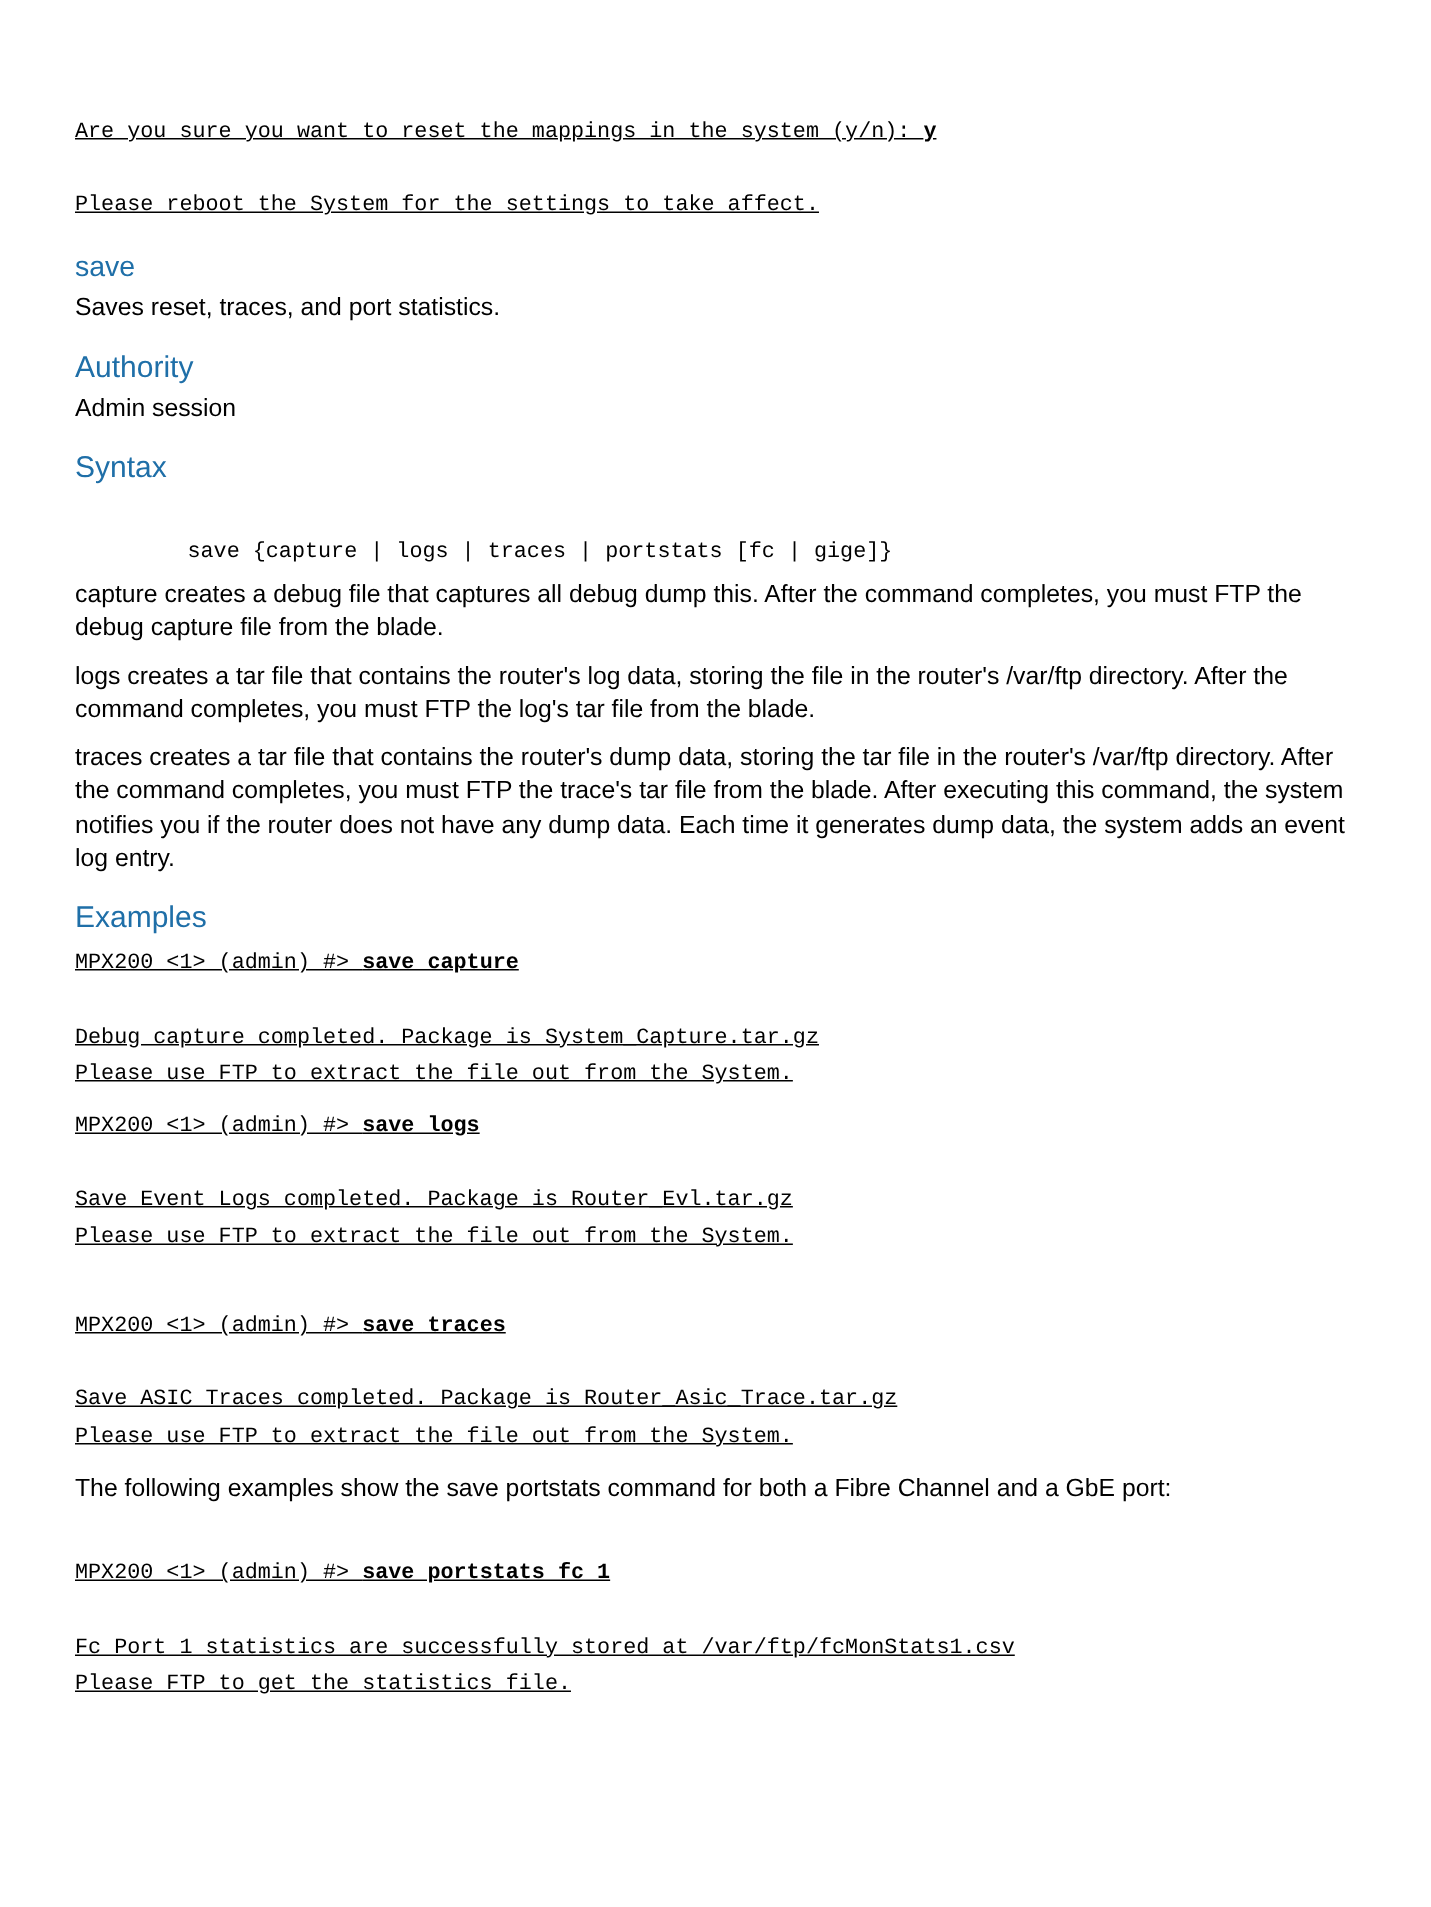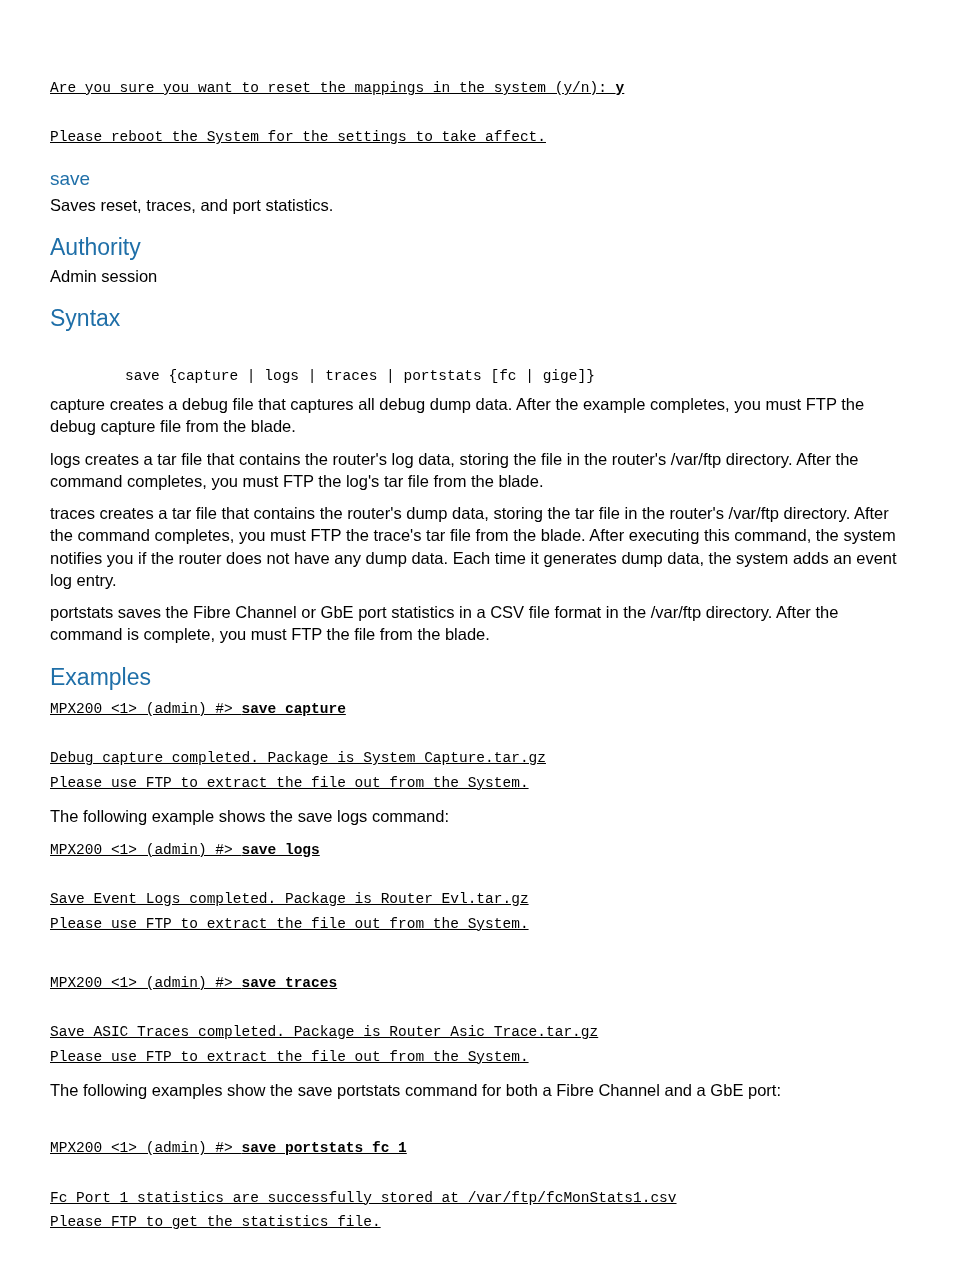--- a/index.html
+++ b/index.html
@@ -30,21 +30,21 @@
   .bold { font-weight: bold; }
   .h-save {
     color: #1f6fa8;
     font-size: 19px;
     font-weight: normal;
     margin: 18px 0 4px 0;
     font-family: Arial, sans-serif;
   }
   .h-sub {
     color: #1f6fa8;
-    font-size: 23px;
+    font-size: 20px;
     font-weight: normal;
     margin: 18px 0 2px 0;
     font-family: Arial, sans-serif;
   }
   .body-text {
     font-size: 16.5px;
     line-height: 1.35;
     margin: 4px 0 10px 0;
   }
   .pre-block { margin: 6px 0 10px 0; text-decoration: underline; }
@@ -61,36 +61,34 @@
   <div class="h-save">save</div>
   <div class="body-text indent">Saves reset, traces, and port statistics.</div>
 
   <div class="h-sub indent">Authority</div>
   <div class="body-text indent">Admin session</div>
 
   <div class="h-sub indent">Syntax</div>
   <div class="mono indent">save {capture | logs | traces | portstats [fc | gige]}</div>
 
 
-  <div class="body-text indent"><span class="mono-inline">capture</span><span> creates a debug file that captures all debug dump data. After the example completes, you must FTP the debug capture file from the blade.</span></div>
+  <div class="body-text indent"><span class="mono-inline">capture</span><span> creates a debug file that captures all debug dump this. After the command completes, you must FTP the debug capture file from the blade.</span></div>
 
   <div class="body-text indent"><span class="mono-inline">logs</span><span> creates a tar file that contains the router's log data, storing the file in the router's </span><span class="mono-inline">/var/ftp</span><span> directory. After the command completes, you must FTP the log's tar file from the blade.</span></div>
 
   <div class="body-text indent"><span class="mono-inline">traces</span><span> creates a tar file that contains the router's dump data, storing the tar file in the router's </span><span class="mono-inline">/var/ftp</span><span> directory. After the command completes, you must FTP the trace's tar file from the blade. After executing this command, the system notifies you if the router does not have any dump data. Each time it generates dump data, the system adds an event log entry.</span></div>
 
-  <div class="body-text indent"><span class="mono-inline">portstats</span><span> saves the Fibre Channel or GbE port statistics in a CSV file format in the </span><span class="mono-inline">/var/ftp</span><span> directory. After the command is complete, you must FTP the file from the blade.</span></div>
 
   <div class="h-sub indent">Examples</div>
 
   <div class="mono indent pre-block"><span>MPX200 &lt;1&gt; (admin) #&gt; </span><span class="bold">save capture</span>
 
 <span>Debug capture completed. Package is System_Capture.tar.gz
 Please use FTP to extract the file out from the System.</span></div>
 
-  <div class="body-text indent"><span>The following example shows the </span><span class="mono-inline">save logs</span><span> command:</span></div>
 
   <div class="mono indent pre-block"><span>MPX200 &lt;1&gt; (admin) #&gt; </span><span class="bold">save logs</span>
 
 <span>Save Event Logs completed. Package is Router_Evl.tar.gz
 Please use FTP to extract the file out from the System.</span></div>
 
 
   <div class="mono indent pre-block">
 <span>MPX200 &lt;1&gt; (admin) #&gt; </span><span class="bold">save traces</span>
 

